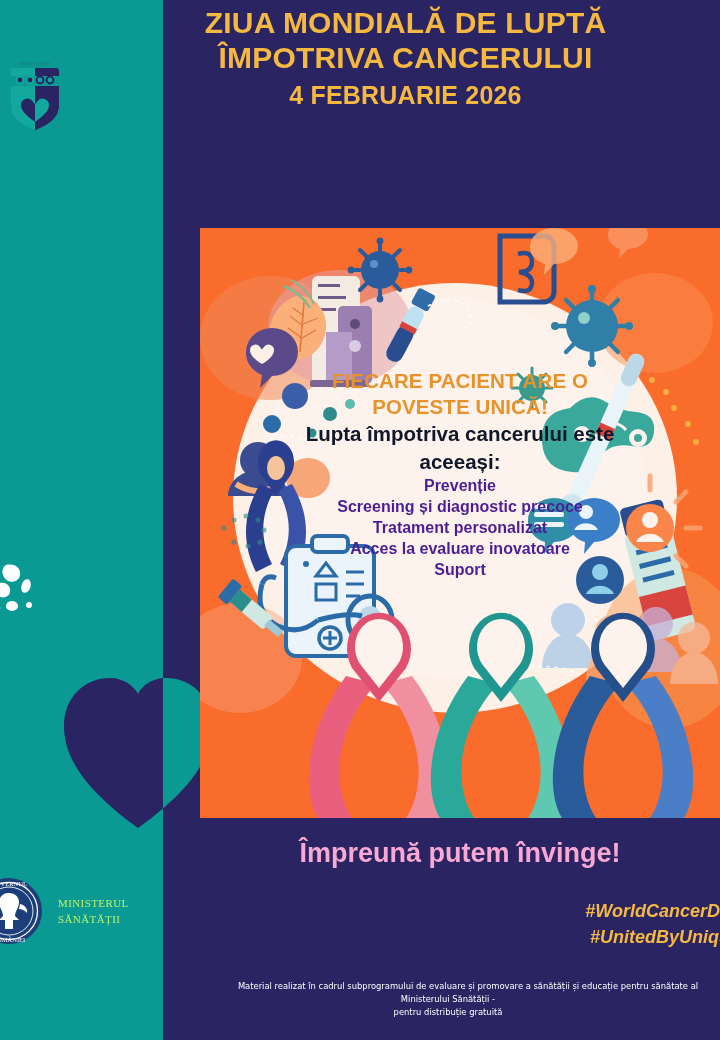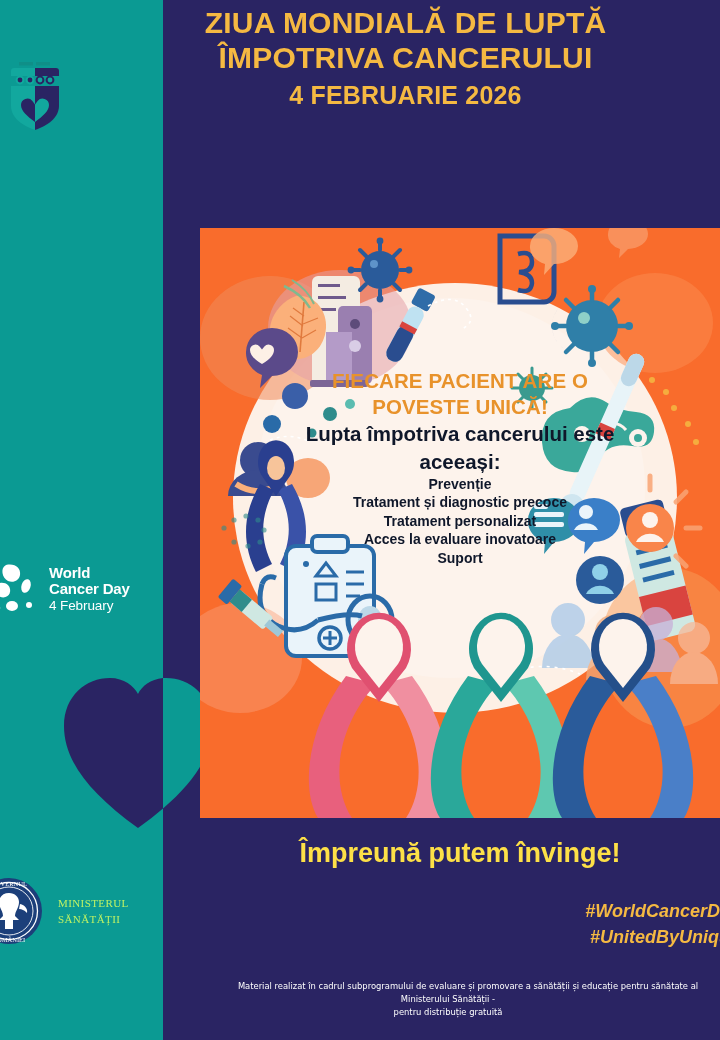--- a/index.html
+++ b/index.html
@@ -86,29 +86,29 @@
   }
   .msg-l1 {
     color: #e8922b; font-weight: bold; font-size: 20.5px;
     line-height: 1.28; letter-spacing: .1px;
   }
   .msg-l2 {
     color: #0f172a; font-weight: bold; font-size: 20.5px;
     line-height: 1.28; margin-top: 1px;
   }
   .msg-item {
-    color: #0f172a; font-weight: bold; font-size: 14px;
+    color: #4c1d95; font-weight: bold; font-size: 16px;
     line-height: 1.32;
   }
 
   
   .tagline {
     position: absolute; left: 200px; top: 838px; width: 520px;
     text-align: center;
-    color: #fde047; font-weight: bold; font-size: 27px;
+    color: #f9a8d4; font-weight: bold; font-size: 27px;
   }
   .hashtags {
     position: absolute; left: 200px; top: 898px; width: 540px;
     text-align: right; padding-right: 0;
     color: #f5b942; font-style: italic; font-weight: bold;
     font-size: 18px; line-height: 1.45;
     white-space: nowrap;
   }
   .finep {
     position: absolute; left: 163px; top: 980px; width: 570px;
@@ -149,25 +149,20 @@
 
   <div class="wcd-logo">
     <svg class="wcd-mark" viewBox="0 0 50 58">
       <path d="M10 4 c9 -2 15 3 14 10 c-1 6 -7 8 -12 6 c-6 -3 -8 -13 -2 -16 z" fill="#ffffff"></path>
       <path d="M4 22 c7 -1 11 4 10 9 c-1 5 -7 7 -11 4 c-4 -3 -4 -12 1 -13 z" fill="#ffffff"></path>
       <ellipse cx="30" cy="25" rx="4.5" ry="7" transform="rotate(18 30 25)" fill="#ffffff"></ellipse>
       <ellipse cx="16" cy="45" rx="6" ry="5" fill="#ffffff"></ellipse>
       <circle cx="33" cy="44" r="3" fill="#ffffff"></circle>
       <circle cx="2" cy="47" r="2.2" fill="#ffffff"></circle>
     </svg>
-    <div class="wcd-text">
-      <div class="wcd-line1">World</div>
-      <div class="wcd-line2">Cancer Day</div>
-      <div class="wcd-line3">4 February</div>
-    </div>
   </div>
 
   <div class="heart-wrap">
     <svg viewBox="0 0 160 200" width="160" height="200">
       <defs>
         <clipPath id="leftclip">
             <rect x="0" y="0" width="105" height="200"></rect>
           </clipPath>
         <clipPath id="rightclip">
             <rect x="105" y="0" width="55" height="200"></rect>
@@ -455,21 +450,21 @@
         <path d="M404 436 a24 28 0 1 1 38 0 l-19 24 z" fill="#fdf3ec"></path>
       </g>
     </svg>
 
     <div class="msg">
       <div class="msg-l1">FIECARE PACIENT ARE O</div>
       <div class="msg-l1">POVESTE UNICĂ!</div>
       <div class="msg-l2">Lupta împotriva cancerului este</div>
       <div class="msg-l2">aceeași:</div>
       <div class="msg-item">Prevenție</div>
-      <div class="msg-item">Tratament și diagnostic precoce</div>
+      <div class="msg-item">Screening și diagnostic precoce</div>
       <div class="msg-item">Tratament personalizat</div>
       <div class="msg-item">Acces la evaluare inovatoare</div>
       <div class="msg-item">Suport</div>
     </div>
   </div>
 
   <div class="tagline">Împreună putem învinge!</div>
 
   <div class="hashtags">
     <div>#WorldCancerDay</div>

